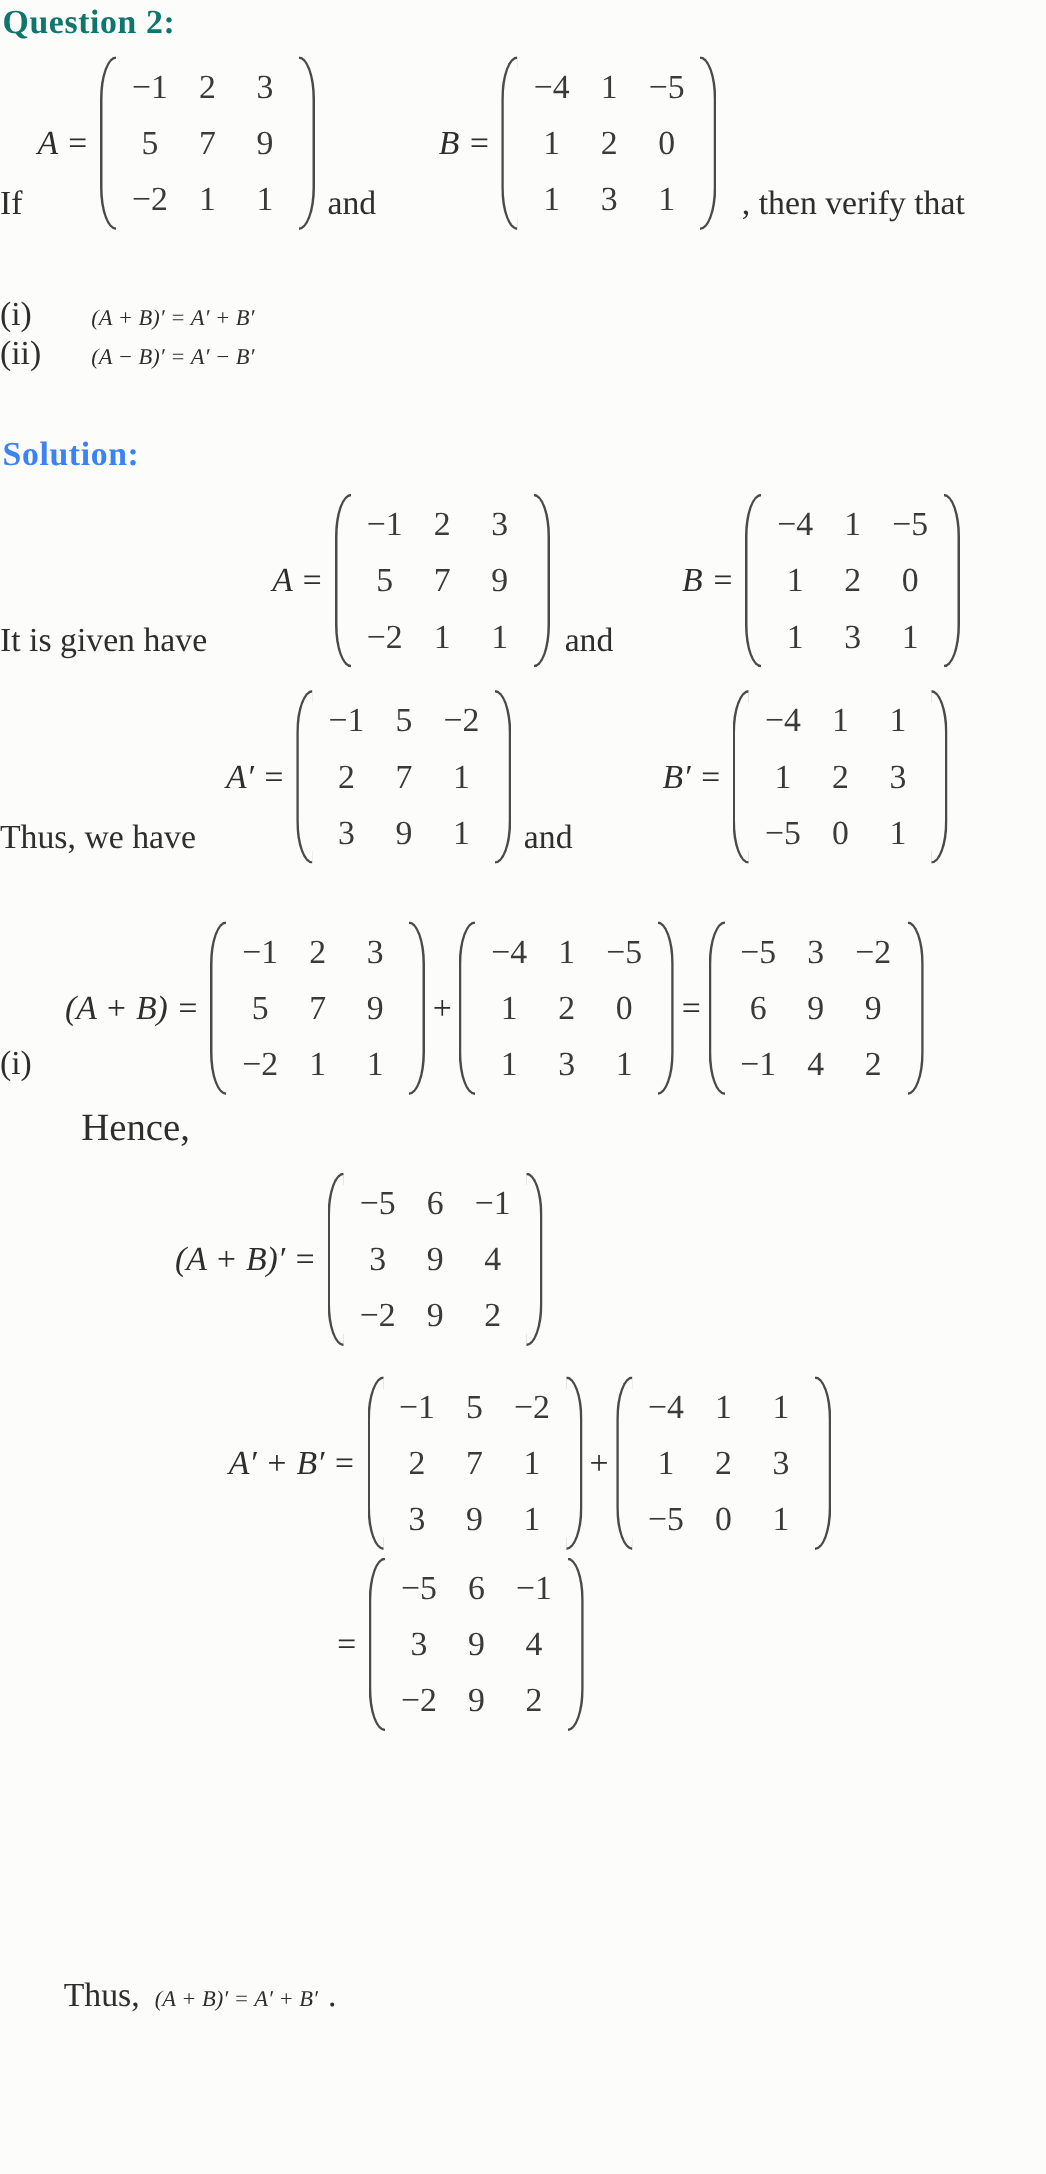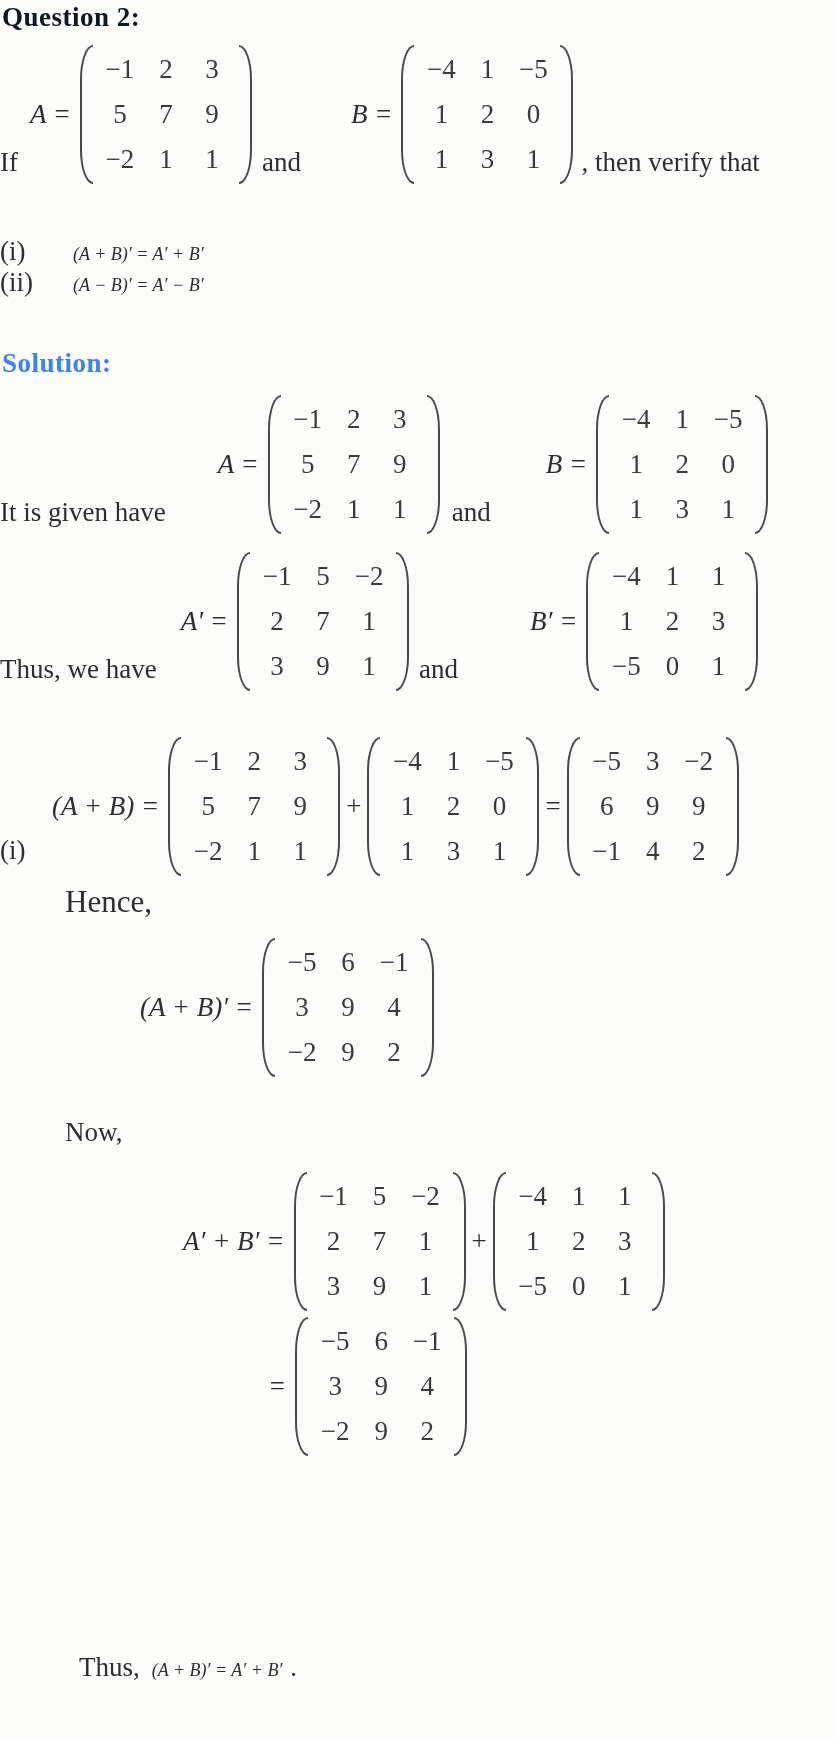--- a/index.html
+++ b/index.html
@@ -6,21 +6,21 @@
   html, body { margin: 0; padding: 0; }
   body {
     width: 837px; height: 1739px;
     background: #fcfcfb;
     color: #2e2e2e;
     font-family: "Liberation Serif", "DejaVu Serif", serif;
     overflow: hidden;
   }
   .page { padding: 0; }
   .heading { font-weight: bold; font-size: 27px; letter-spacing: 0.5px; margin: 0; }
-  .heading.q { color: #0f172a; padding: 2px 0 0 2px; }
+  .heading.q { color: #0f766e; padding: 2px 0 0 2px; }
   .heading.s { color: #3b82f6; margin-top: 50px; padding-left: 2px; }
 
   .row { display: flex; align-items: flex-end; }
   .txt { font-size: 27px; white-space: nowrap; }
   .bot { margin-bottom: 6px; }
 
   .mgroup { display: inline-flex; align-items: center; }
   .mlabel { font-style: italic; font-size: 27px; margin-right: 9px; white-space: nowrap; }
 
   .matrix { display: inline-flex; align-items: stretch; }
@@ -37,21 +37,21 @@
     display: grid; grid-template-columns: repeat(3, 46px); grid-auto-rows: 45px;
     align-items: center; justify-items: center;
     padding: 2px 4px; font-size: 27px; color: #3a3a3a;
   }
   .op { font-size: 27px; margin: 0 6px; }
   .math { font-style: italic; font-size: 18px; white-space: nowrap; }
 
   .intro-row { margin-top: 12px; }
   .intro-row .if-t { margin-right: 12px; }
   .intro-row .and-t { margin-left: 10px; margin-right: 50px; }
-  .intro-row .tv-t { margin-left: 8px; }
+  .intro-row .tv-t { margin-left: 20px; }
 
   .claims { margin-top: 52px; }
   .claim { display: flex; align-items: baseline; }
   .claim .item { width: 73px; font-size: 27px; }
   .claim + .claim { }
 
   .given-row { margin-top: 16px; }
   .given-row .lead { margin-right: 52px; }
   .given-row .and-t { margin-left: 12px; margin-right: 55px; }
 
@@ -63,21 +63,21 @@
   .sum-row .item { margin-bottom: 10px; width: 30px; }
   .eq { display: inline-flex; align-items: center; }
   .sum-row .eq { margin-left: 22px; }
 
   .hence-line { margin: 8px 0 0 65px; font-size: 31px; }
   .sumt-row { margin-top: 18px; padding-left: 140px; }
   .now-line { margin: 40px 0 0 65px; font-size: 27px; }
   .tsum-row { margin-top: 24px; padding-left: 183px; }
   .res-row { margin-top: 6px; padding-left: 268px; }
 
-  .thus-row { margin-top: 196px; padding-left: 79px; display: flex; align-items: baseline; }
+  .thus-row { margin-top: 196px; padding-left: 51px; display: flex; align-items: baseline; }
   .thus-row .math { margin-left: 12px; }
   .thus-row .dot { margin-left: 8px; font-size: 27px; }
 </style>
 </head>
 <body>
 
 <div class="page">
 
   <h1 class="heading q">Question 2:</h1>
 
@@ -288,21 +288,20 @@
             <span class="cell">4</span>
             <span class="cell">−2</span>
             <span class="cell">9</span>
             <span class="cell">2</span>
           </span>
         <span class="paren r"></span>
       </span>
     </span>
   </div>
 
-  <div class="now-line">Now,</div>
 
   <div class="row tsum-row">
     <span class="eq">
       <span class="mlabel">A′ + B′ =</span>
       <span class="matrix">
         <span class="paren l"></span>
         <span class="grid">
             <span class="cell">−1</span>
             <span class="cell">5</span>
             <span class="cell">−2</span>

